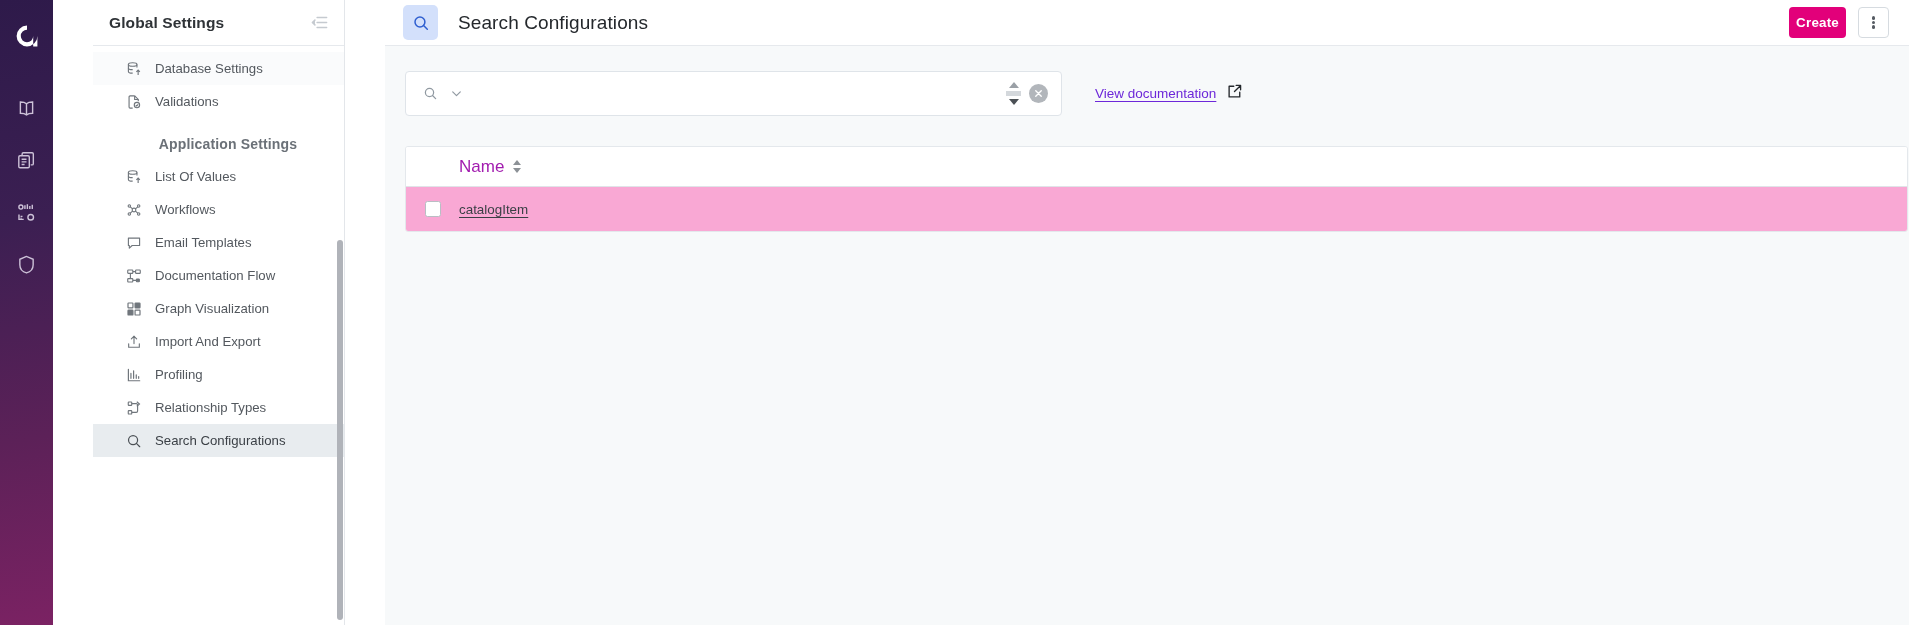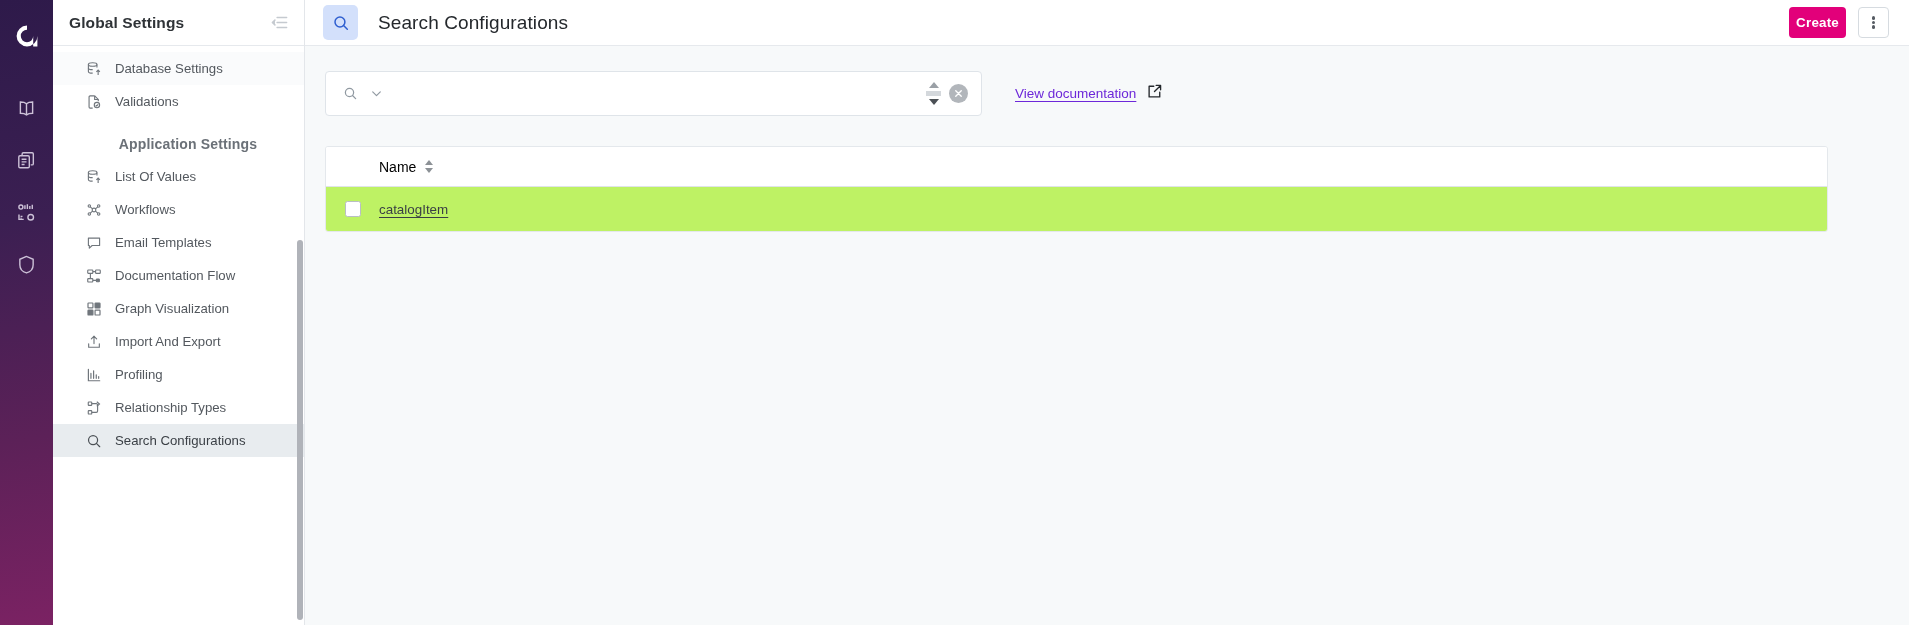--- a/index.html
+++ b/index.html
@@ -2,21 +2,21 @@
 <html><head>
 <meta charset="utf-8">
 <style>
   * { box-sizing: border-box; margin: 0; padding: 0; }
   html, body {
     width: 1909px; height: 625px;
     font-family: "Liberation Sans", sans-serif;
     background: #ffffff;
     overflow: hidden;
   }
-  .app { position: relative; width: 1909px; height: 519px; display: flex; }
+  .app { position: relative; width: 1909px; height: 519px; display: flex; gap: 40px; }
 
   
   .rail {
     width: 53px; height: 625px; flex: 0 0 53px;
     background: linear-gradient(170deg, #2e1a4a 0%, #3b1f52 35%, #5c2158 70%, #7b2263 100%);
     display: flex; flex-direction: column; align-items: center;
     padding-top: 10px;
   }
   .rail-logo { width: 53px; height: 52px; display:flex; align-items:center; justify-content:center; }
   .rail-icon {
@@ -140,26 +140,26 @@
   .table-card {
     margin-top: 30px; width: 1503px; background: #ffffff;
     border: 1px solid #e4e8ec; border-radius: 3px; overflow: hidden;
   }
   .thead {
     height: 40px; display: flex; align-items: center;
     border-bottom: 1px solid #e0e4e8; background: #ffffff;
   }
   .th-check { width: 53px; flex: 0 0 53px; }
   .th-name { display: flex; align-items: center; gap: 9px; cursor: pointer; }
-  .th-name .txt { font-size: 14px; color: #000000; }
+  .th-name .txt { font-size: 17px; color: #a21caf; }
   .sortic { display: flex; flex-direction: column; gap: 2.5px; }
   .sortic .up { width:0;height:0;border-left:4.5px solid transparent;border-right:4.5px solid transparent;border-bottom:5px solid #8c9196; }
   .sortic .dn { width:0;height:0;border-left:4.5px solid transparent;border-right:4.5px solid transparent;border-top:5px solid #8c9196; }
 
-  .trow { height: 44px; display: flex; align-items: center; background: #bef264; }
+  .trow { height: 44px; display: flex; align-items: center; background: #f9a8d4; }
   .td-check { width: 53px; flex: 0 0 53px; display: flex; align-items: center; justify-content: center; }
   .cbox {
     width: 16px; height: 16px; border: 1.4px solid #b9bec4; border-radius: 2.5px;
     background: #ffffff; cursor: pointer;
   }
   .cell-link {
     font-size: 13.4px; color: #3a3f45; text-decoration: underline;
     text-underline-offset: 2.5px; cursor: pointer;
   }
 </style>

